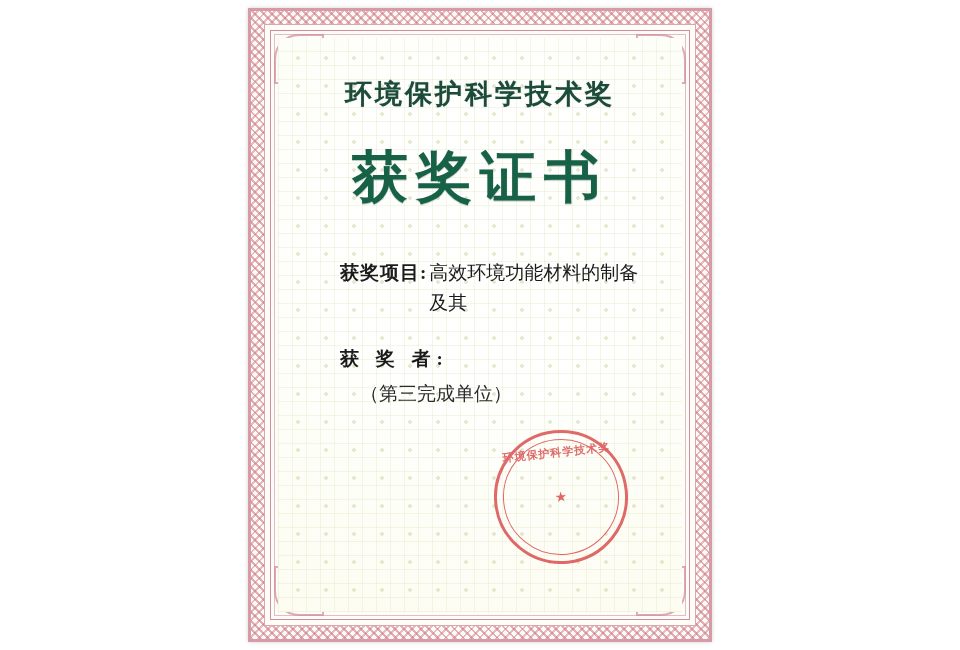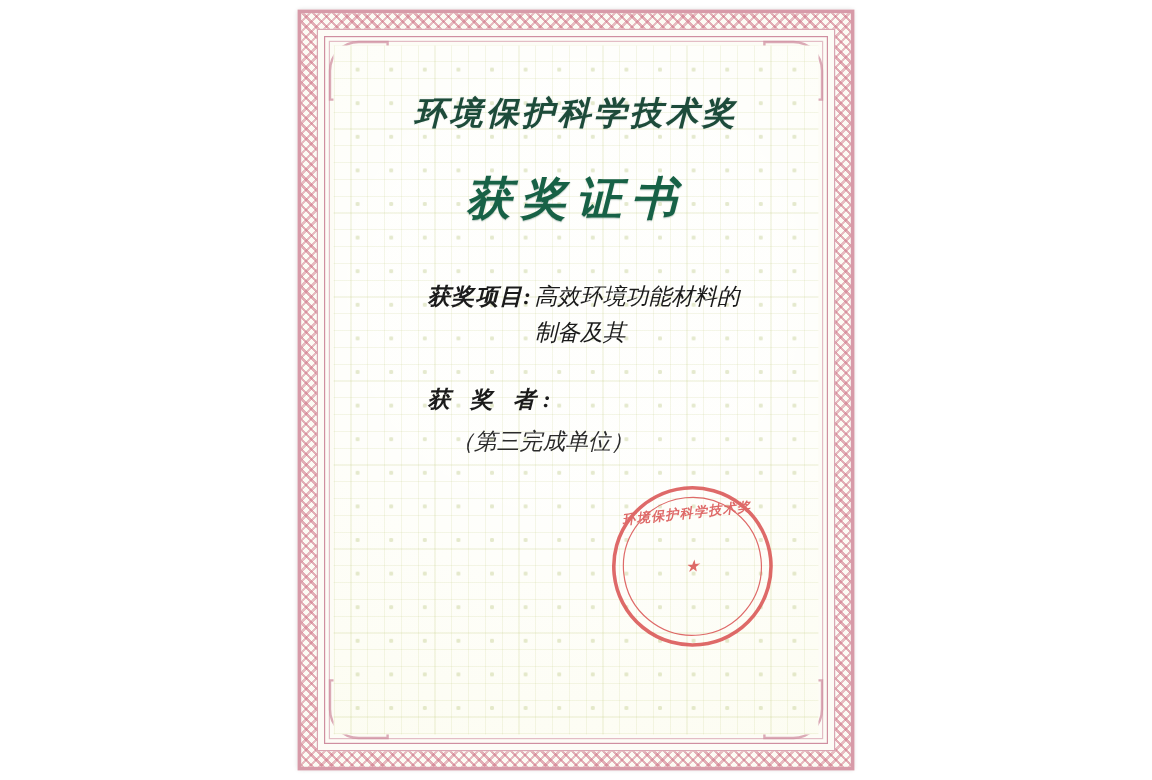--- a/index.html
+++ b/index.html
@@ -89,41 +89,40 @@
     background-image:
       radial-gradient(circle, rgba(170,185,100,0.30) 1.6px, rgba(255,255,255,0) 2px);
     background-size: 28px 28px;
     background-position: 6px 6px;
   }
 
   
   .content {
     position: absolute;
     left: 0; top: 0; right: 0; bottom: 0;
-    padding: 0 44px;
+    padding: 0 28px;
     box-sizing: border-box;
     color: #2b2b2b;
-    font-style: italic;
   }
 
   .award-name {
     margin-top: 38px;
     text-align: center;
     font-size: 27px;
     letter-spacing: 3px;
     font-weight: bold;
     color: #1d4b3a;
     font-family: "DejaVu Serif", "Liberation Serif", serif;
     text-shadow: 0 0 1px rgba(30,80,60,0.35);
   }
 
   .cert-title {
     margin-top: 28px;
     text-align: center;
-    font-size: 38px;
+    font-size: 56px;
     letter-spacing: 8px;
     font-weight: bold;
     color: #176146;
     font-family: "DejaVu Serif", "Liberation Serif", serif;
     text-shadow: 0 1px 1px rgba(20,70,50,0.3);
   }
 
   .rows {
     margin-top: 42px;
     padding-left: 14px;

